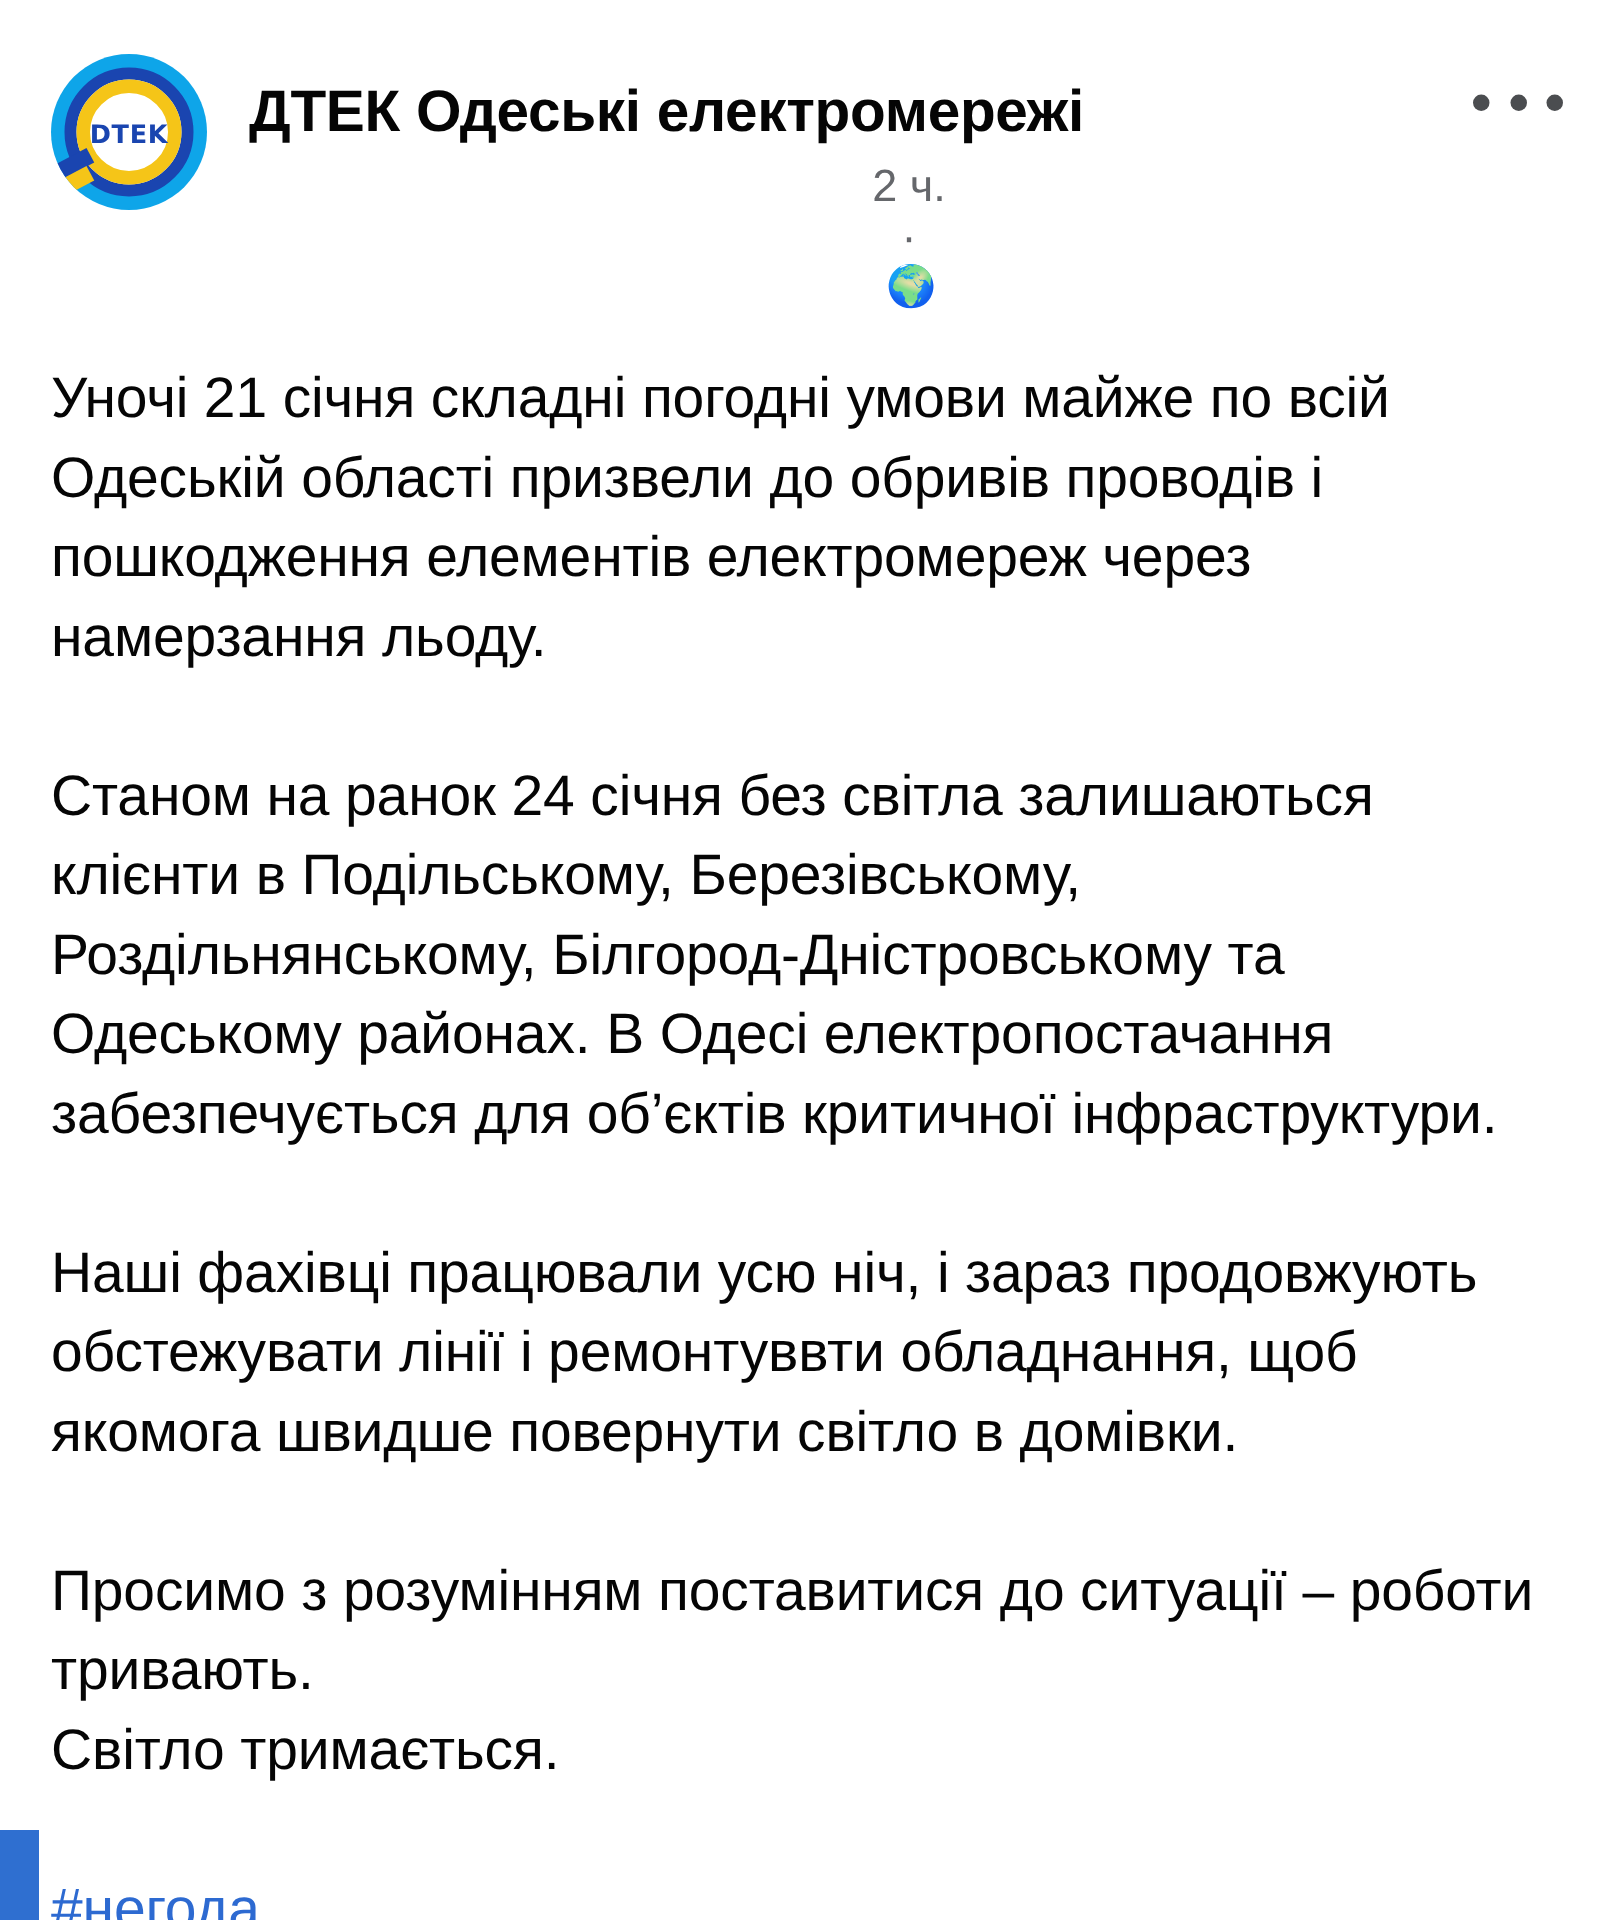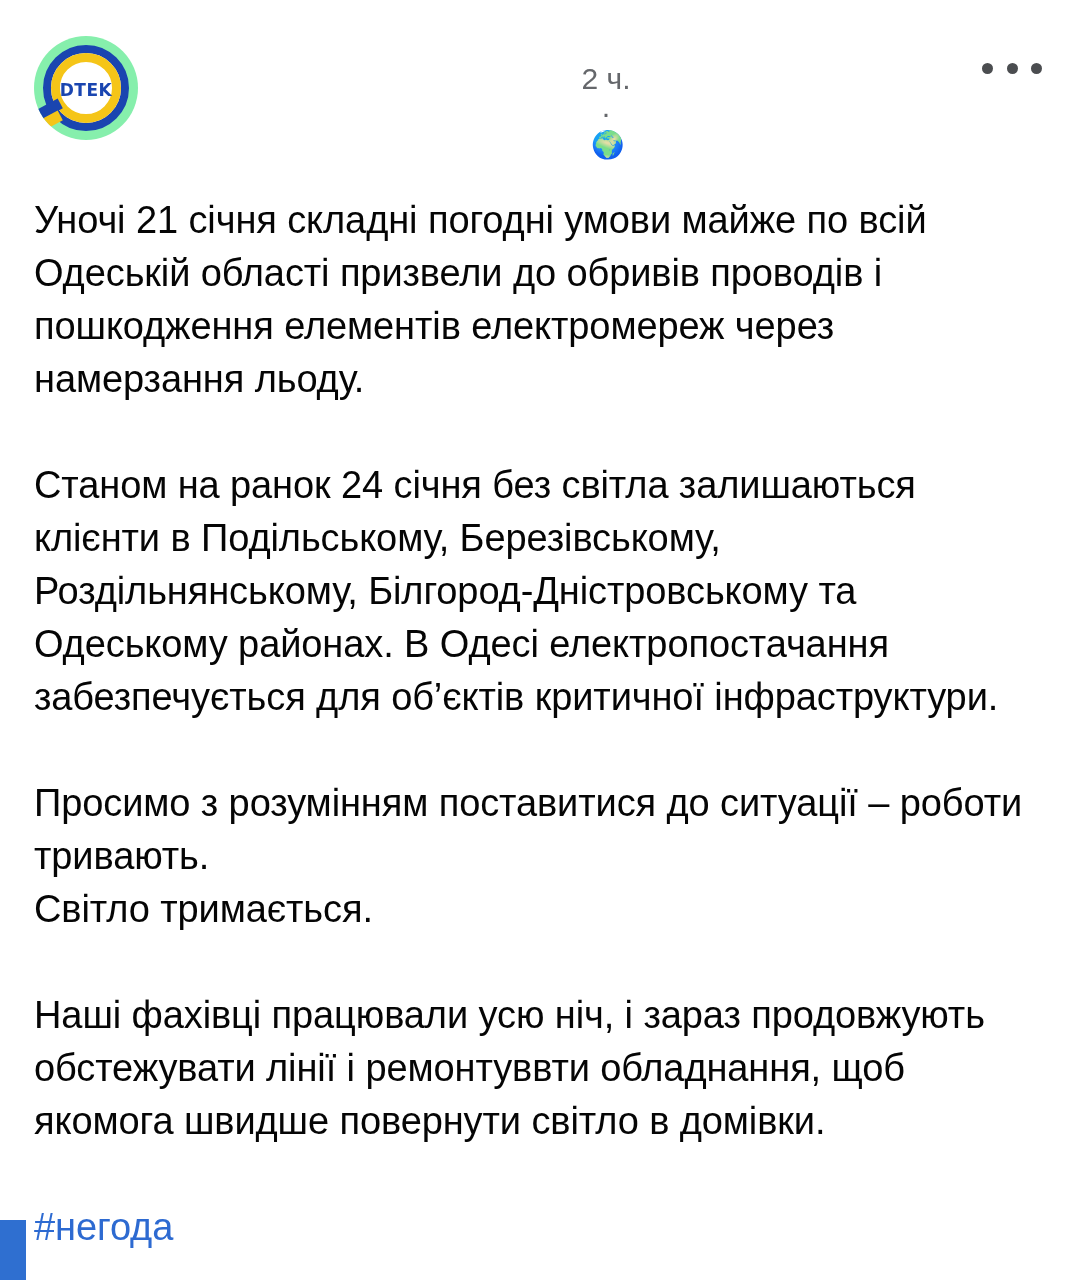--- a/index.html
+++ b/index.html
@@ -30,21 +30,21 @@
     align-items: flex-start;
     padding-left: 4px;
   }
 
   .avatar {
     position: relative;
     width: 104px;
     height: 104px;
     flex: 0 0 104px;
     border-radius: 50%;
-    background: #86efac;
+    background: #0ea5e9;
     overflow: hidden;
     display: flex;
     align-items: center;
     justify-content: center;
   }
   .avatar .ring {
     position: absolute;
     left: 9px;
     top: 9px;
     width: 86px;
@@ -197,37 +197,38 @@
 
     <div class="avatar">
       <div class="ring"></div>
       <div class="ring-inner"></div>
       <div class="stripe-blue"></div>
       <div class="stripe-yellow"></div>
       <div class="wordmark">DTEK</div>
     </div>
 
     <div class="header-text">
+      <div class="page-name">ДТЕК Одеські електромережі</div>
       <div class="meta-row">
         <span class="meta-time">2 ч.</span>
         <span class="meta-dot">·</span>
         <span class="globe-icon">🌍</span>
       </div>
     </div>
   </div>
 
   <div class="more-button">
     <span></span>
     <span></span>
     <span></span>
   </div>
 
   <div class="post-body">
     <p class="para">Уночі 21 січня складні погодні умови майже по всій Одеській області призвели до обривів проводів і пошкодження елементів електромереж через намерзання льоду.</p>
     <p class="para">Станом на ранок 24 січня без світла залишаються клієнти в Подільському, Березівському, Роздільнянському, Білгород-Дністровському та Одеському районах. В Одесі електропостачання забезпечується для об’єктів критичної інфраструктури.</p>
+    <p class="para">Наші фахівці працювали усю ніч, і зараз продовжують обстежувати лінії і ремонтуввти обладнання, щоб якомога швидше повернути світло в домівки.</p>
     <p class="para" style="white-space: pre-line;">Просимо з розумінням поставитися до ситуації – роботи тривають.
 Світло тримається.</p>
-    <p class="para">Наші фахівці працювали усю ніч, і зараз продовжують обстежувати лінії і ремонтуввти обладнання, щоб якомога швидше повернути світло в домівки.</p>
     <p class="hashtag">#негода</p>
   </div>
 
   <div class="bottom-accent"></div>
 </div>
 
 </body></html>

